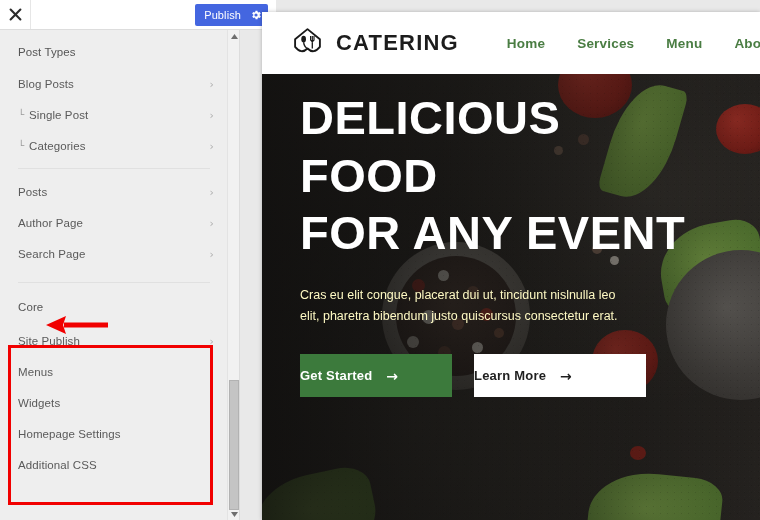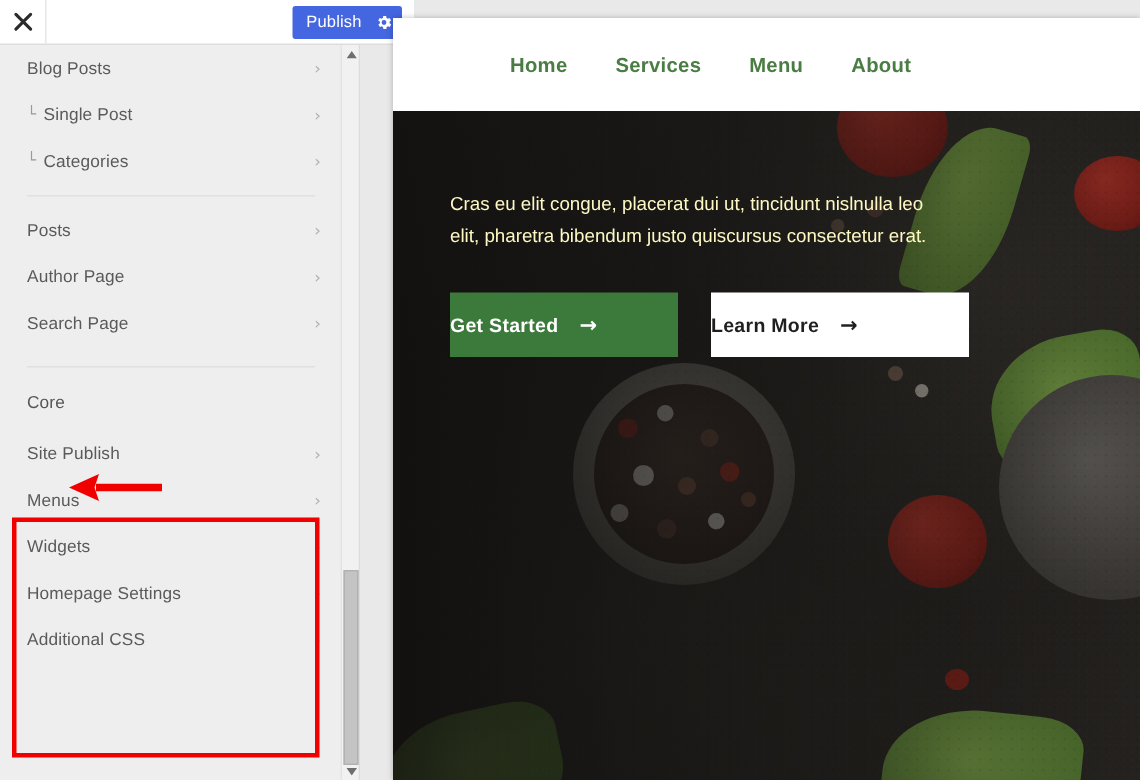--- a/index.html
+++ b/index.html
@@ -183,20 +183,21 @@
         <span class="publish-gear">
           <svg width="12" height="12" viewBox="0 0 24 24" aria-hidden="true">
             <path fill="#ffffff" d="M19.4 13a7.6 7.6 0 0 0 0-2l2.1-1.6-2-3.5-2.5 1a7.6 7.6 0 0 0-1.7-1l-.4-2.6h-4l-.4 2.6c-.6.25-1.2.58-1.7 1l-2.5-1-2 3.5L6.6 11a7.6 7.6 0 0 0 0 2l-2.1 1.6 2 3.5 2.5-1c.5.42 1.1.75 1.7 1l.4 2.6h4l.4-2.6c.6-.25 1.2-.58 1.7-1l2.5 1 2-3.5-2.1-1.6zM12 15.2A3.2 3.2 0 1 1 12 8.8a3.2 3.2 0 0 1 0 6.4z"></path>
           </svg>
         </span>
       </div>
     </div>
 
     <div class="panel-scroll">
 
+      <div class="section-title">Post Types</div>
 
       <div class="nav-item">
         <span>Blog Posts</span>
         <span class="chev">›</span>
       </div>
       <div class="nav-item">
         <span class="sub-mark">└</span>
         <span>Single Post</span>
         <span class="chev">›</span>
       </div>
@@ -264,20 +265,33 @@
     <div class="red-box"></div>
     <svg class="red-arrow" viewBox="0 0 62 18">
       <path d="M62 9 L18 9" stroke="#f10000" stroke-width="5" stroke-linecap="butt"></path>
       <path d="M0 9 L20 0 L17 9 L20 18 Z" fill="#f10000"></path>
     </svg>
   </div>
 
   <div class="preview">
 
     <div class="site-header">
+      <div class="brand">
+        <span>
+          <svg width="31" height="31" viewBox="0 0 40 40" aria-hidden="true">
+            <path d="M20 4 L36 17 L36 27 Q28 37 20 29 Q12 37 4 27 L4 17 Z" fill="none" stroke="#181818" stroke-width="2.4" stroke-linejoin="round"></path>
+            <ellipse cx="15" cy="17" rx="3" ry="4.3" fill="#181818"></ellipse>
+            <path d="M15 21 Q15.5 27 21 30" stroke="#181818" stroke-width="1.8" fill="none"></path>
+            <path d="M24 13 L24 18 M26.2 13 L26.2 18 M28.4 13 L28.4 18" stroke="#181818" stroke-width="1.5"></path>
+            <path d="M23 18 L29.4 18 L26.2 21.5 Z" fill="#181818"></path>
+            <path d="M26.2 21 L26.2 29" stroke="#181818" stroke-width="1.7"></path>
+          </svg>
+        </span>
+        <span class="brand-name">CATERING</span>
+      </div>
       <nav class="site-nav">
         <a>Home</a>
         <a>Services</a>
         <a>Menu</a>
         <a>About</a>
       </nav>
     </div>
 
     <div class="hero">
       <div class="hero-bg">
@@ -316,20 +330,25 @@
         <div class="leaf" style="left:326px;top:400px;width:132px;height:92px;transform:rotate(6deg);
              background:radial-gradient(ellipse at 42% 38%,#85b24d,#4e782c);border-radius:50% 22% 50% 22%;"></div>
         <div class="leaf" style="left:-6px;top:400px;width:120px;height:86px;transform:rotate(-12deg);
              background:radial-gradient(ellipse at 45% 40%,#7ea84a,#4a722a);border-radius:50% 25% 50% 25%;"></div>
         <div class="grain"></div>
       </div>
 
       <div class="hero-veil"></div>
 
       <div class="hero-content">
+        <h1 class="hero-title">
+          <span class="ln">DELICIOUS</span>
+          <span class="ln">FOOD</span>
+          <span class="ln">FOR ANY EVENT</span>
+        </h1>
         <p class="hero-text">Cras eu elit congue, placerat dui ut, tincidunt nislnulla leo elit, pharetra bibendum justo quiscursus consectetur erat.</p>
         <div class="hero-btns">
           <div class="btn btn-primary">
             <span>Get Started</span>
             <span class="arw">→</span>
           </div>
           <div class="btn btn-secondary">
             <span>Learn More</span>
             <span class="arw">→</span>
           </div>

